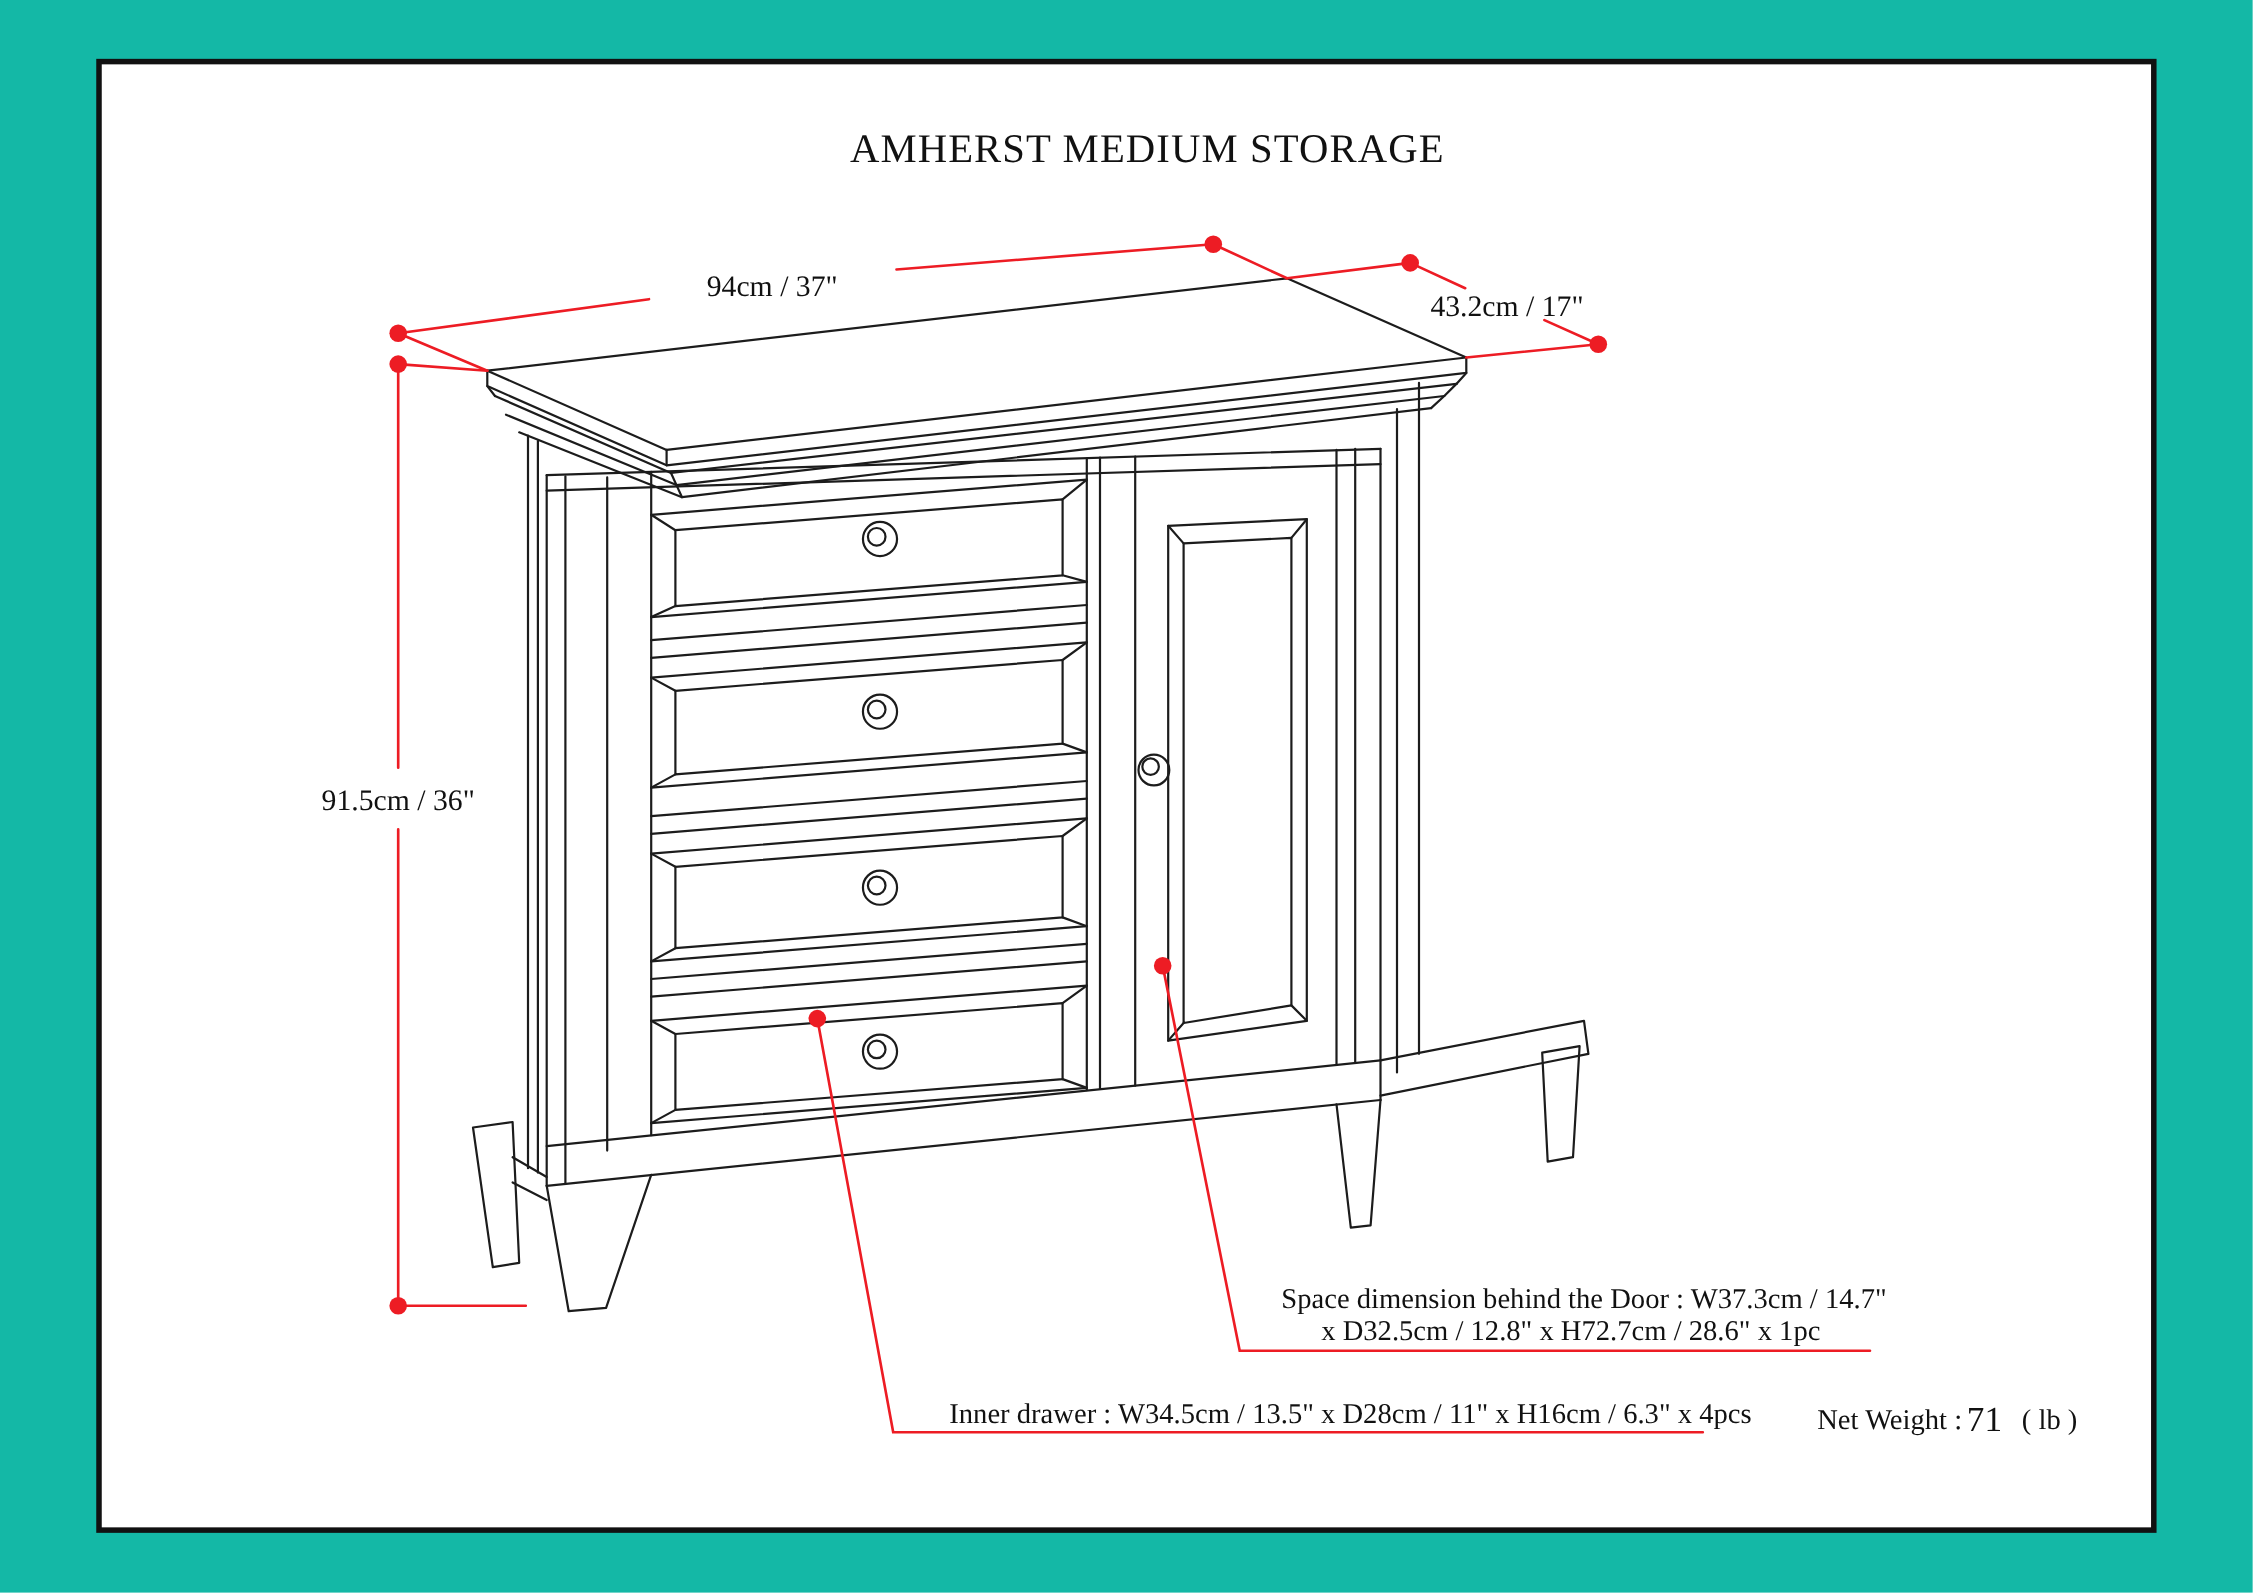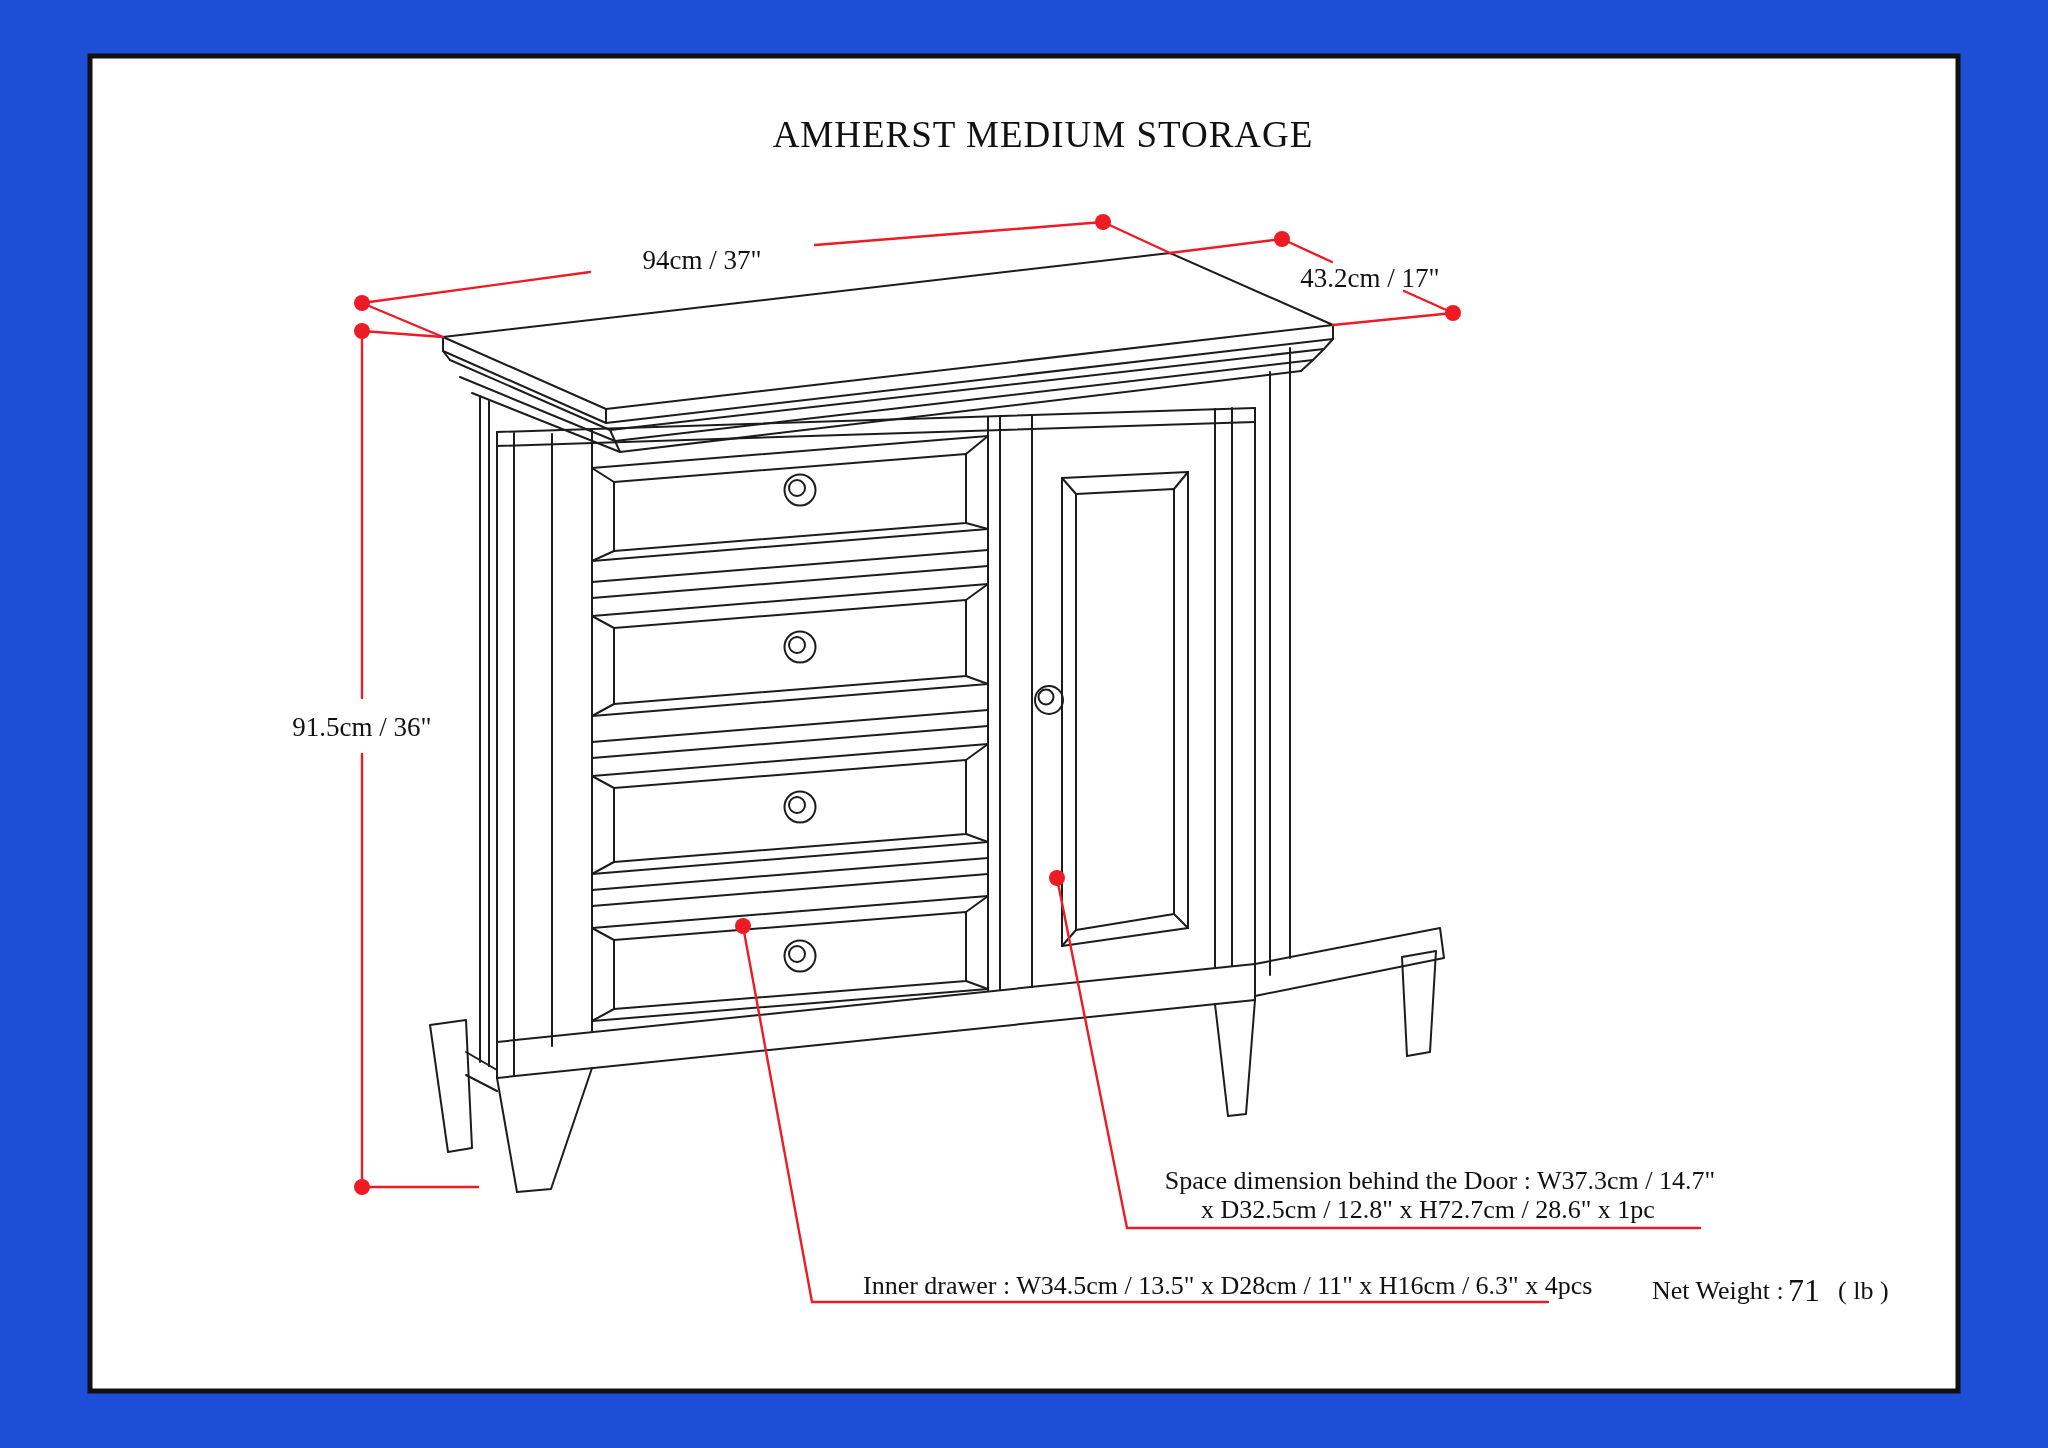--- a/index.html
+++ b/index.html
@@ -1,16 +1,16 @@
 <!DOCTYPE html>
 <html><head>
 <meta charset="utf-8">
 <style>
   html,body{margin:0;padding:0;background:#ffffff;}
-  .page{position:relative;width:2048px;height:1448px;background:#1d4ed8;
+  .page{position:relative;width:2048px;height:1448px;background:#14b8a6;
         font-family:"Liberation Serif","DejaVu Serif",serif;}
   svg{position:absolute;left:0;top:0;}
   .blk{stroke:#1c1c1c;stroke-width:2;fill:none;stroke-linejoin:round;stroke-linecap:round;}
   .blk-fill{stroke:#1c1c1c;stroke-width:2;fill:#ffffff;stroke-linejoin:round;}
   .red{stroke:var(--red);stroke-width:2.4;fill:none;stroke-linecap:round;}
   .red-dot{fill:var(--red);stroke:none;}
   .lbl{fill:#111111;font-family:"Liberation Serif","DejaVu Serif",serif;}
   .t-title{font-size:37px;letter-spacing:1px;}
   .t-dim{font-size:27px;}
   .t-note{font-size:26px;}

